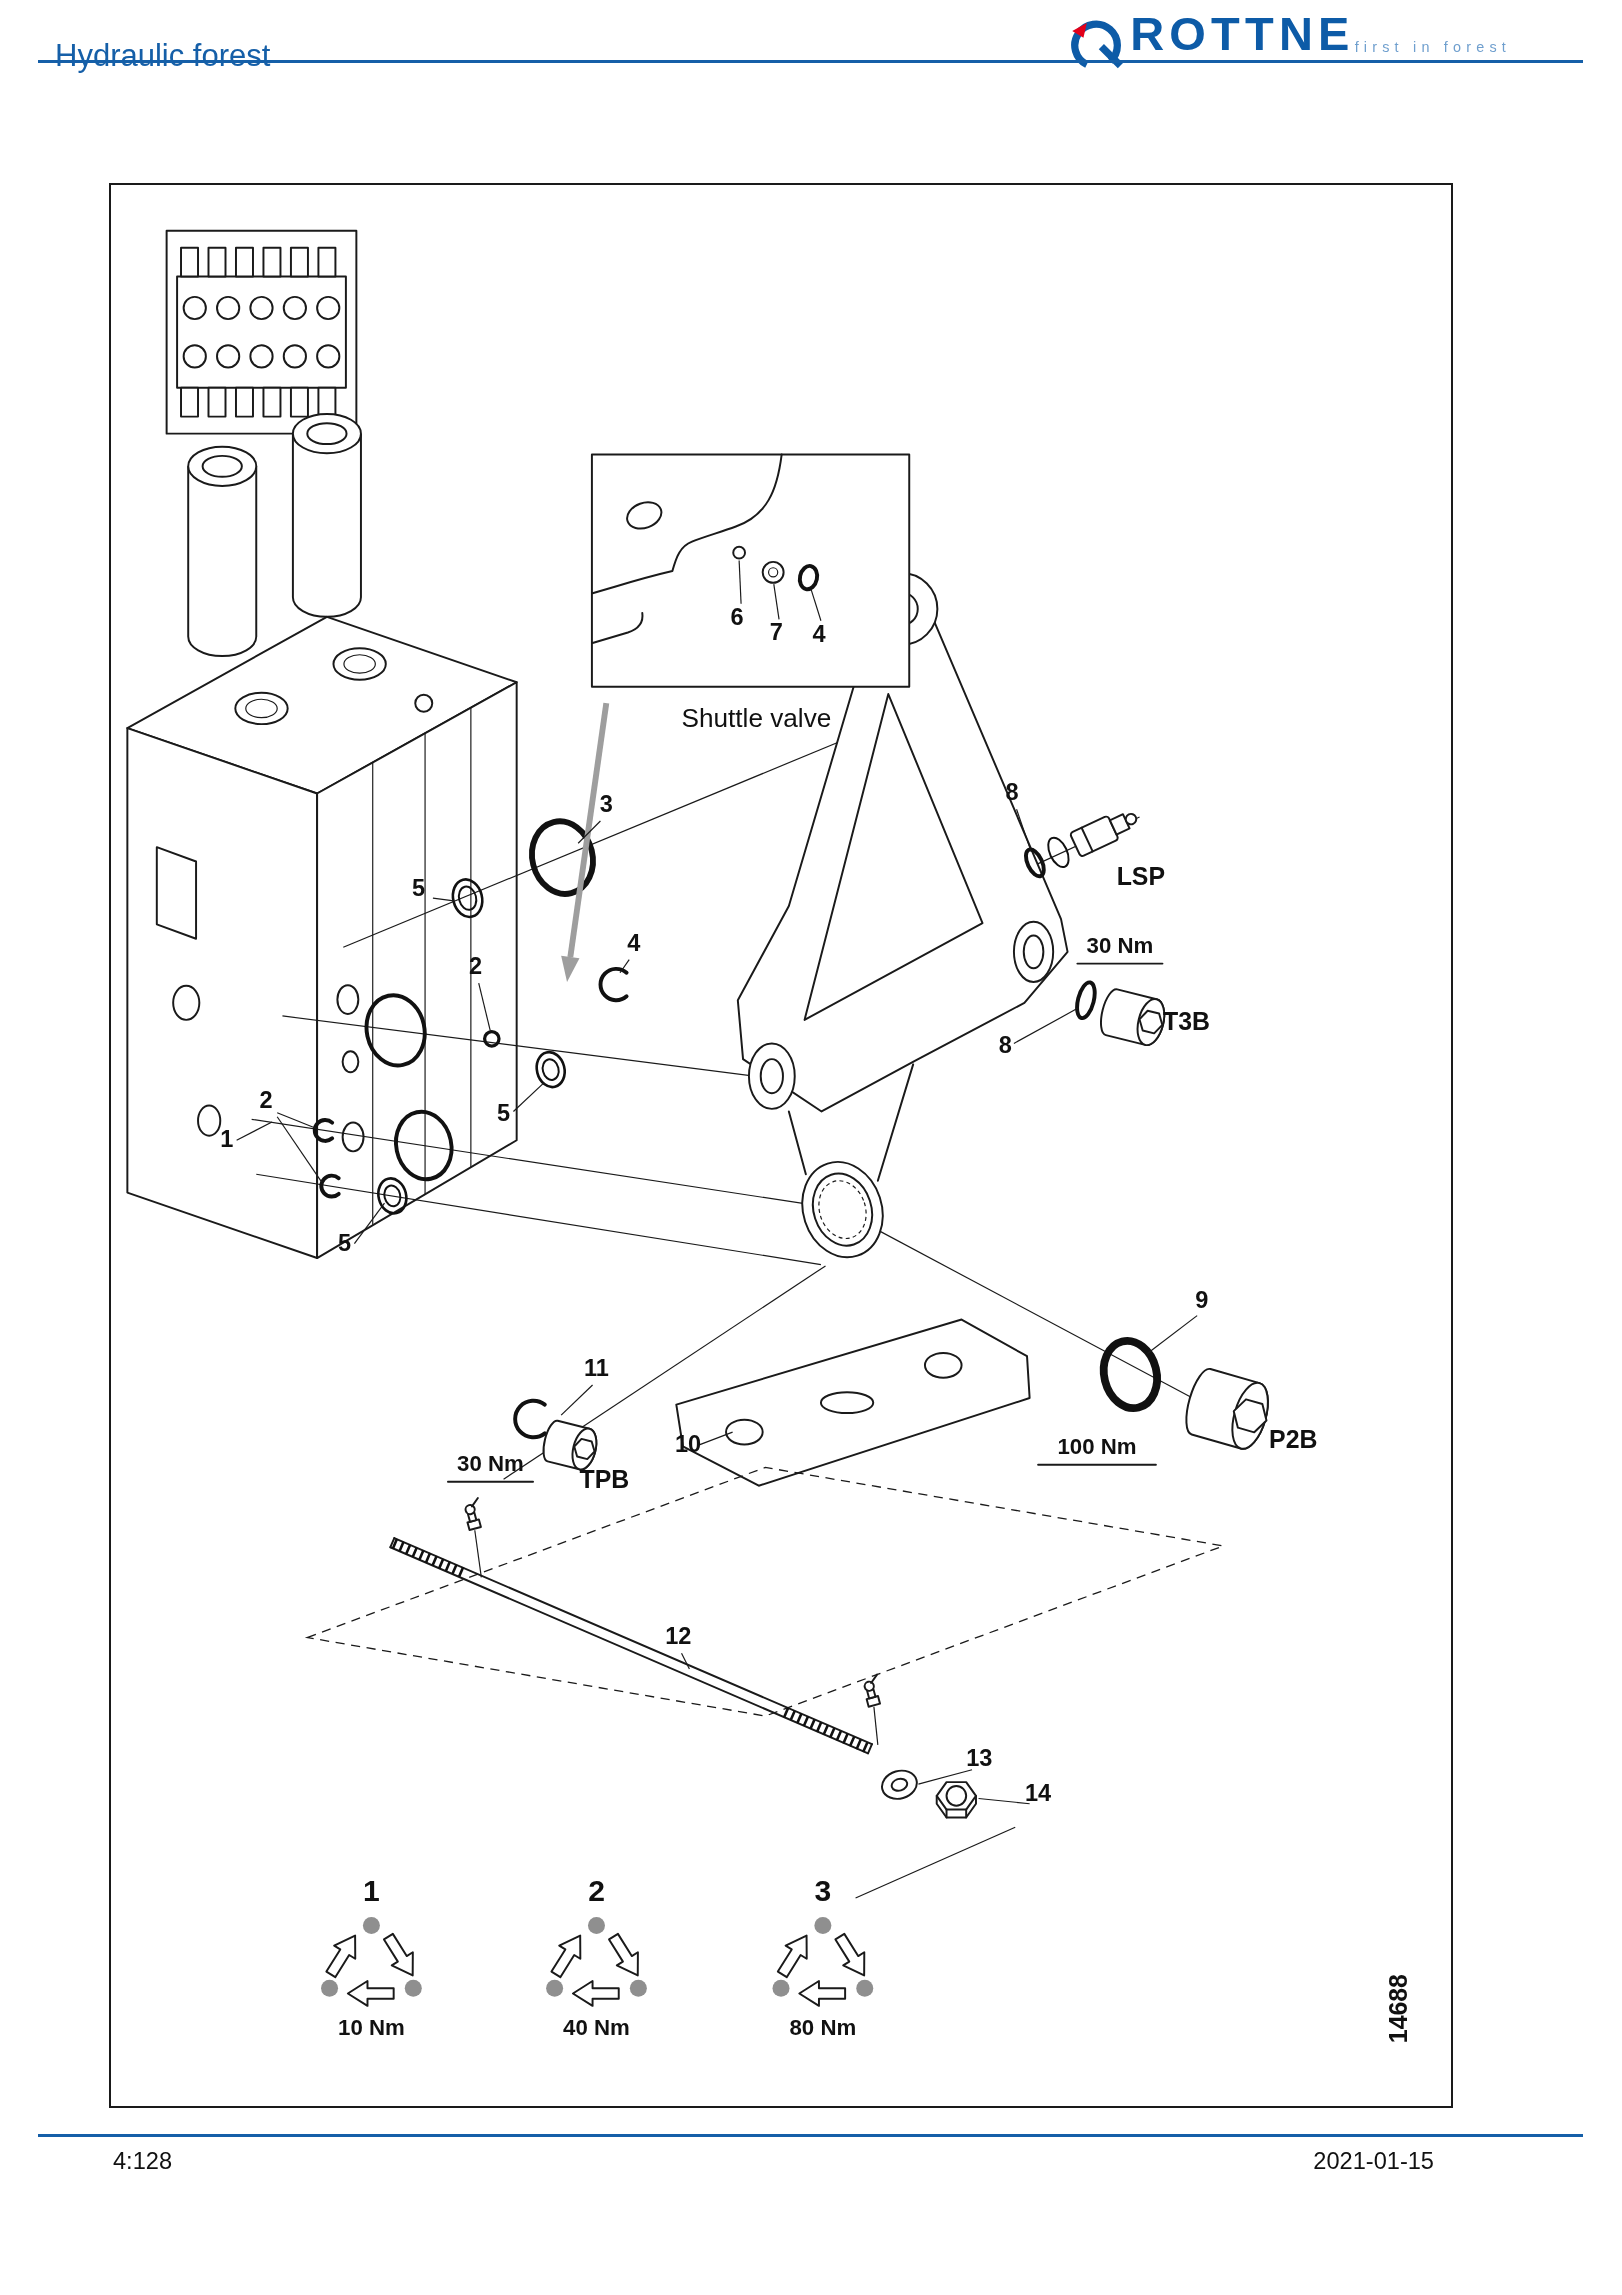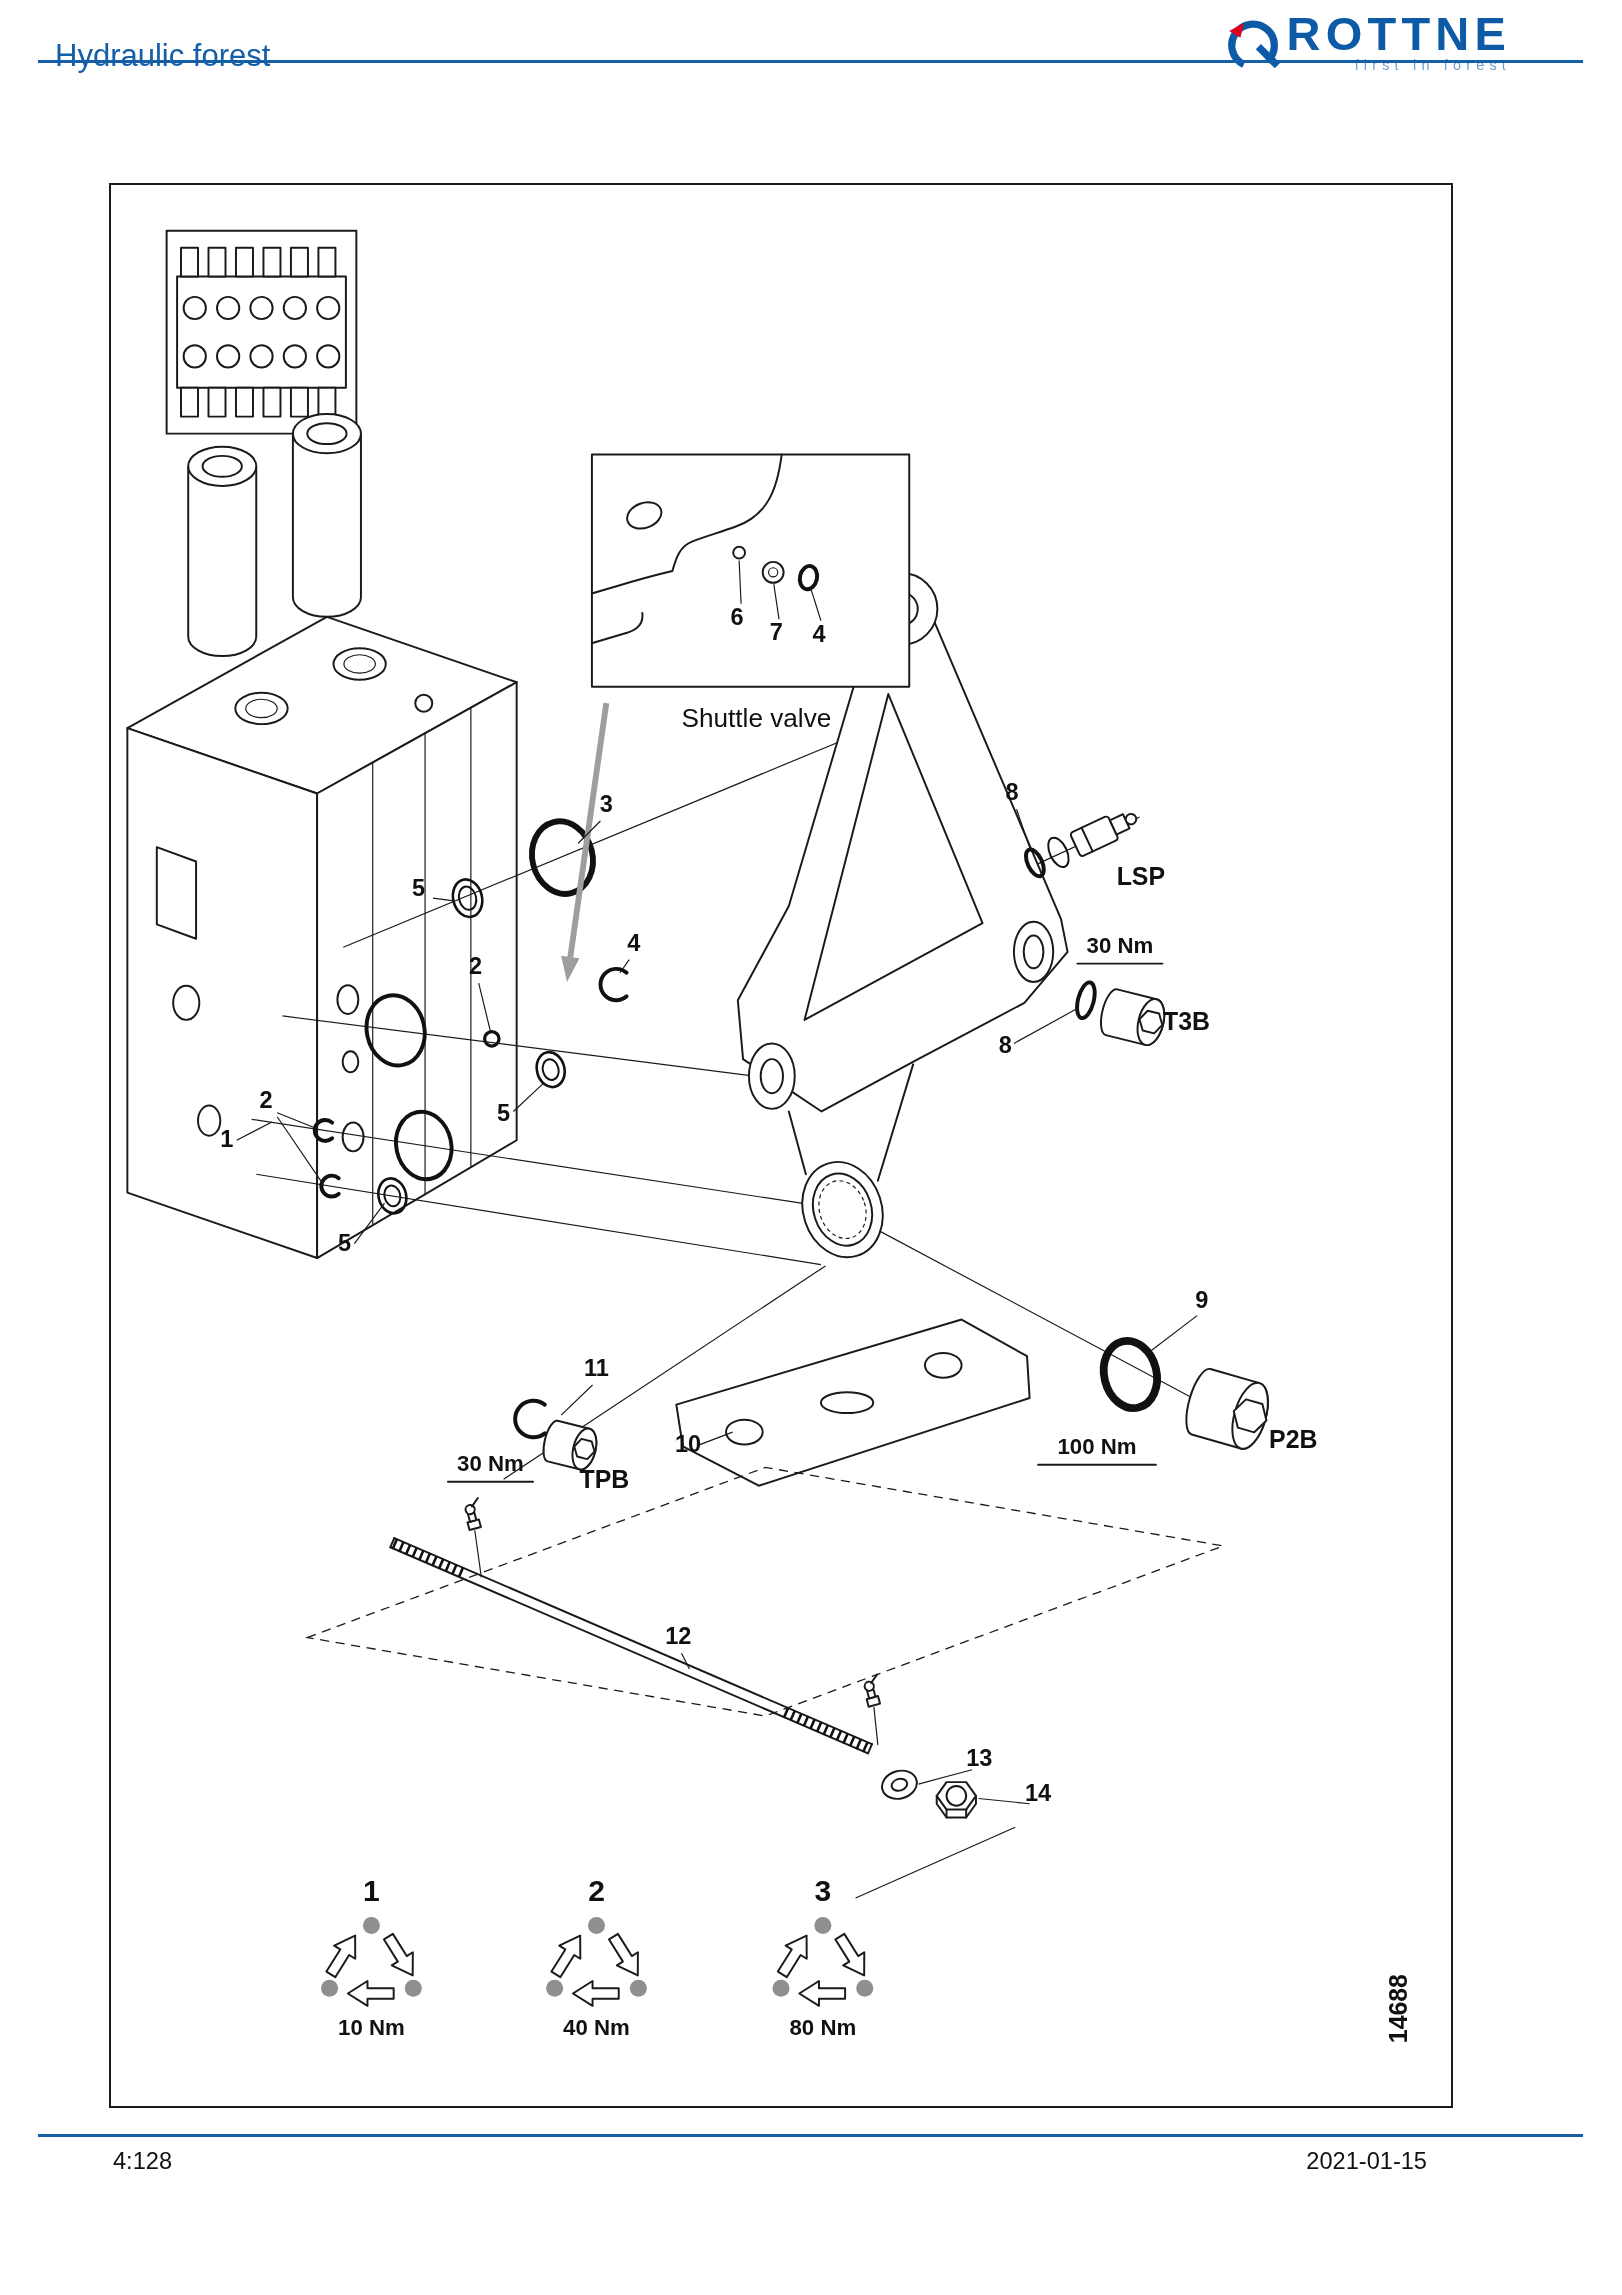--- a/index.html
+++ b/index.html
@@ -1,27 +1,27 @@
 <!DOCTYPE html>
 <html style="font-size:10.5px"><head>
 <meta charset="utf-8">
 <style>
   html,body{margin:0;padding:0;background:#9a9a9a;}
   .page{position:relative;width:1622px;height:2295px;background:#fff;font-family:"Liberation Sans",sans-serif;overflow:hidden;}
   .page-title{position:absolute;left:55px;top:17px;font-size:31px;font-weight:400;color:#155fa8;}
   .header-rule{position:absolute;left:38px;right:39px;top:60px;height:3.3px;background:#155fa8;}
   .brand{position:absolute;right:111px;top:13px;display:flex;align-items:flex-start;gap:3.9px;}
   .brand-mark{width:56px;height:56px;}
-  .brand-text{display:flex;flex-direction:column;align-items:flex-end;}
+  .brand-text{display:flex;flex-direction:row;align-items:flex-end;}
   .brand-name{font-size:47px;font-weight:800;color:#0d5ba7;letter-spacing:5.2px;line-height:.9;}
   .brand-tagline{font-size:14.4px;letter-spacing:5.2px;color:#6f9fce;margin-top:2px;}
   .figure-frame{position:absolute;left:109px;top:183px;width:1340px;height:1921px;border:2px solid #1a1a1a;background:#fff;}
   .figure-frame svg{width:100%;height:100%;display:block;}
   .footer-rule{position:absolute;left:38px;right:39px;top:2134px;height:2.6px;background:#155fa8;}
-  .page-footer{position:absolute;left:0;right:8px;top:2148px;display:flex;justify-content:space-between;padding:0 187px 0 113px;font-size:23.6px;color:#111;}
+  .page-footer{position:absolute;left:0;right:1px;top:2148px;display:flex;justify-content:space-between;padding:0 187px 0 113px;font-size:23.6px;color:#111;}
   
   .ln{fill:none;stroke:#1a1a1a;stroke-width:3;stroke-linecap:round;stroke-linejoin:round;}
   .fw{fill:#fff;stroke:#1a1a1a;stroke-width:3;stroke-linejoin:round;}
   .thin{fill:none;stroke:#1a1a1a;stroke-width:1.8;}
   .dash{fill:none;stroke:#1a1a1a;stroke-width:2;stroke-dasharray:14 10;}
   .oring{fill:none;stroke:#111;stroke-width:9;}
   .oring-t{fill:none;stroke:#111;stroke-width:12;}
   .oring-s{fill:none;stroke:#111;stroke-width:6;}
   .oring-xs{fill:none;stroke:#111;stroke-width:5;}
   .cring{fill:none;stroke:#111;stroke-width:6;stroke-linecap:round;}

